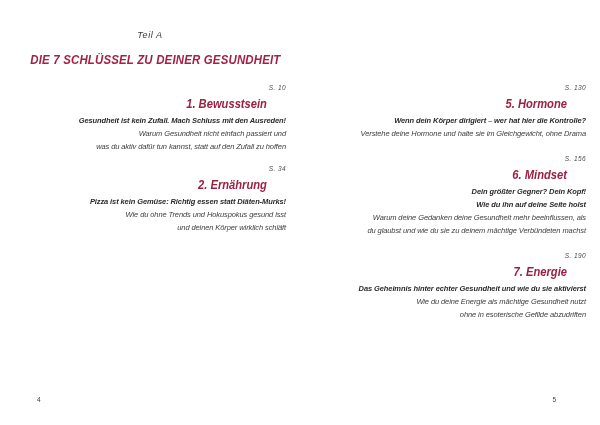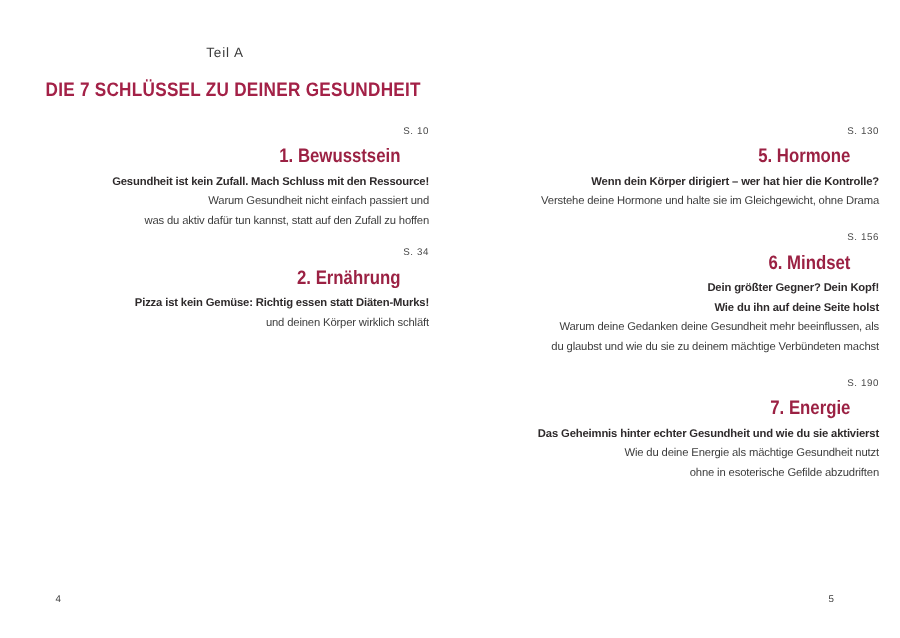--- a/index.html
+++ b/index.html
@@ -16,20 +16,21 @@
     position:relative;
     width:600px;height:425px;
     background:#ffffff;
     overflow:hidden;
     display:flex;
   }
   .page{
     width:300px;height:415px;
     padding:30px 14px 0 14px;
     text-align:center;
+    font-style:italic;
   }
   .part-label{
     font-size:9px;line-height:10px;
     color:var(--text-dark);
     letter-spacing:.6px;
     margin-bottom:13px;
   }
   .main-title{
     font-size:13px;line-height:14px;
     font-weight:bold;
@@ -85,29 +86,30 @@
 
 <div class="spread">
 
   <div class="page page-left">
     <div class="part-label">Teil A</div>
     <div class="main-title">DIE 7 SCHLÜSSEL ZU DEINER GESUNDHEIT</div>
 
     <section class="toc-entry">
       <div class="page-ref">S. 10</div>
       <h3 class="entry-heading">1. Bewusstsein</h3>
-      <p class="tagline">Gesundheit ist kein Zufall. Mach Schluss mit den Ressource!</p>
+      <p class="tagline">Gesundheit ist kein Zufall. Mach Schluss mit den Ausreden!</p>
       <p class="line">Warum Gesundheit nicht einfach passiert und</p>
       <p class="line">was du aktiv dafür tun kannst, statt auf den Zufall zu hoffen</p>
     </section>
 
     <section class="toc-entry">
       <div class="page-ref">S. 34</div>
       <h3 class="entry-heading">2. Ernährung</h3>
       <p class="tagline">Pizza ist kein Gemüse: Richtig essen statt Diäten-Murks!</p>
+      <p class="line">Wie du ohne Trends und Hokuspokus gesund isst</p>
       <p class="line">und deinen Körper wirklich schläft</p>
     </section>
 
 
   </div>
 
   <div class="page page-right">
     <div class="header-spacer"></div>
 
     <section class="toc-entry">

